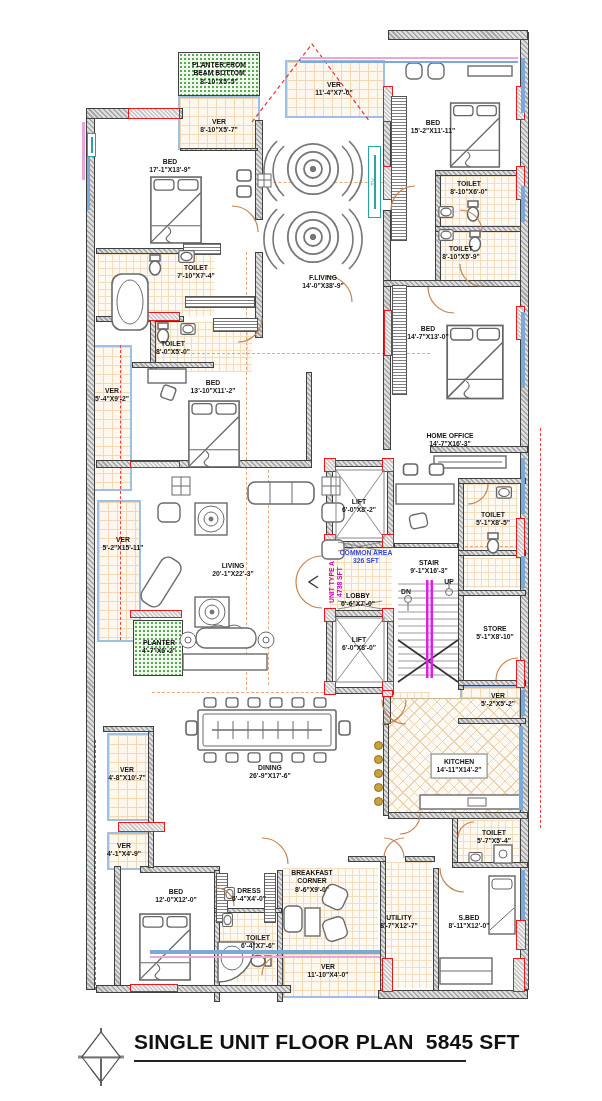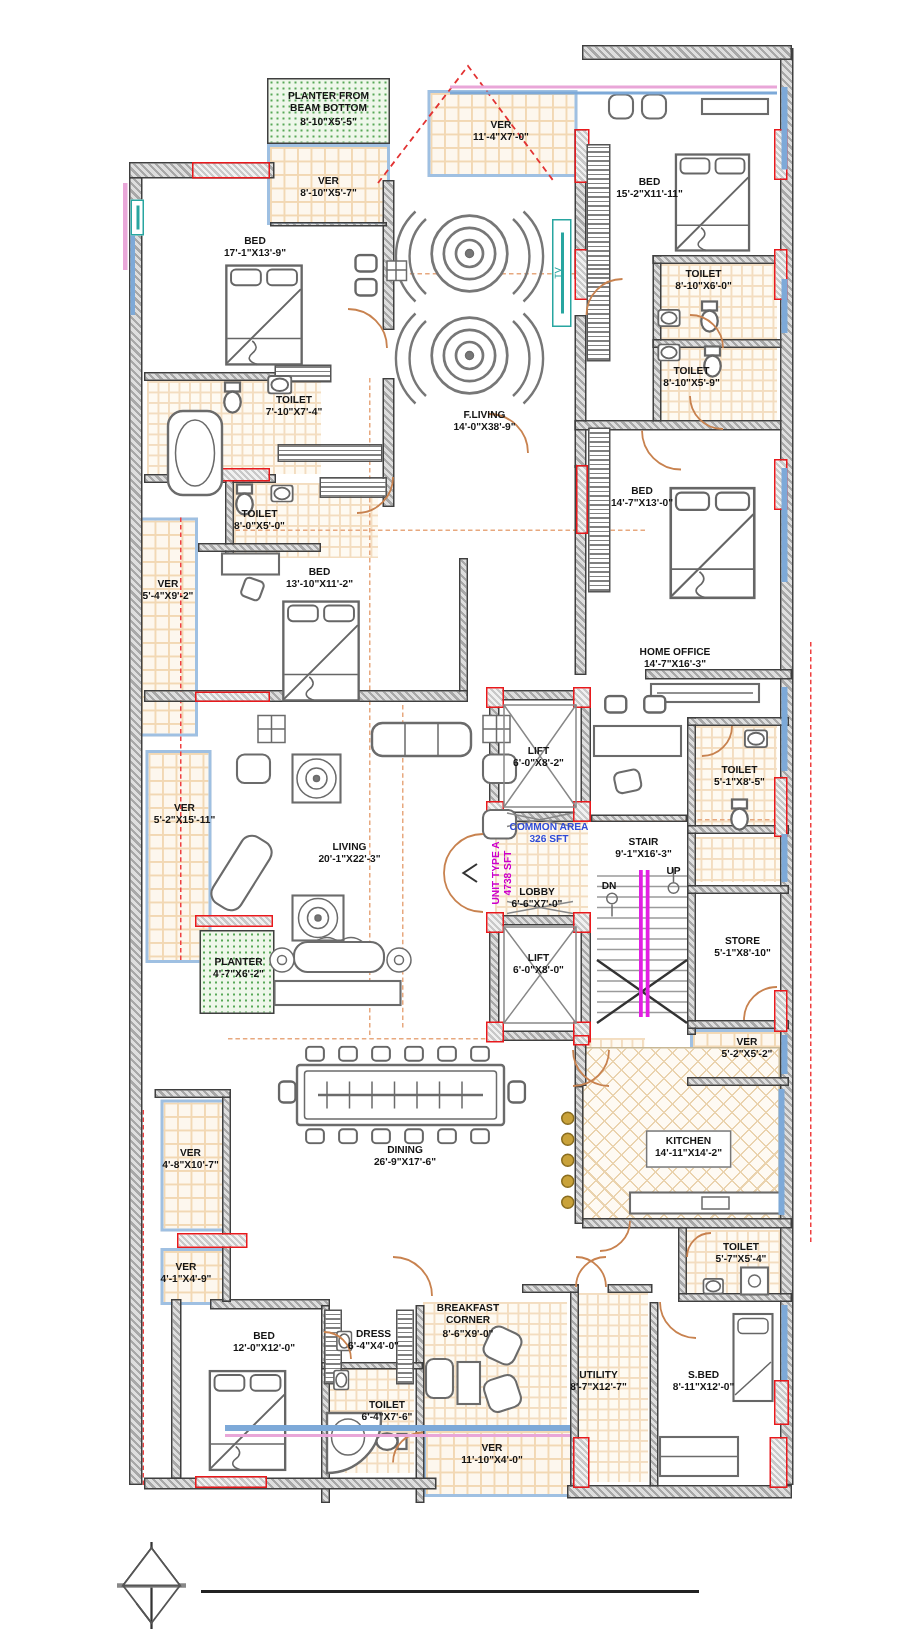--- a/index.html
+++ b/index.html
@@ -549,15 +549,18 @@
     </div>
 
   <div id="titleblock">
     <svg id="title-icon" width="46" height="58" viewBox="0 0 46 58">
       <line x1="23" y1="0" x2="23" y2="58" stroke="#333" stroke-width="1.5"></line>
       <line x1="0" y1="29" x2="46" y2="29" stroke="#888" stroke-width="3"></line>
       <path d="M23,4 L42,29 L23,54 L4,29 Z" fill="none" stroke="#555" stroke-width="1.2"></path>
       <path d="M23,4 L42,29 H4 Z" fill="#fff" stroke="#555" stroke-width="1.2"></path>
       <line x1="23" y1="54" x2="13" y2="41" stroke="#555" stroke-width="1.2"></line>
     </svg>
+    <div id="title-text">
+      <span>SINGLE UNIT FLOOR PLAN</span>&nbsp;&nbsp;<span>5845 SFT</span>
+    </div>
     <div id="title-underline"></div>
   </div>
 </div>
 
 </body></html>

